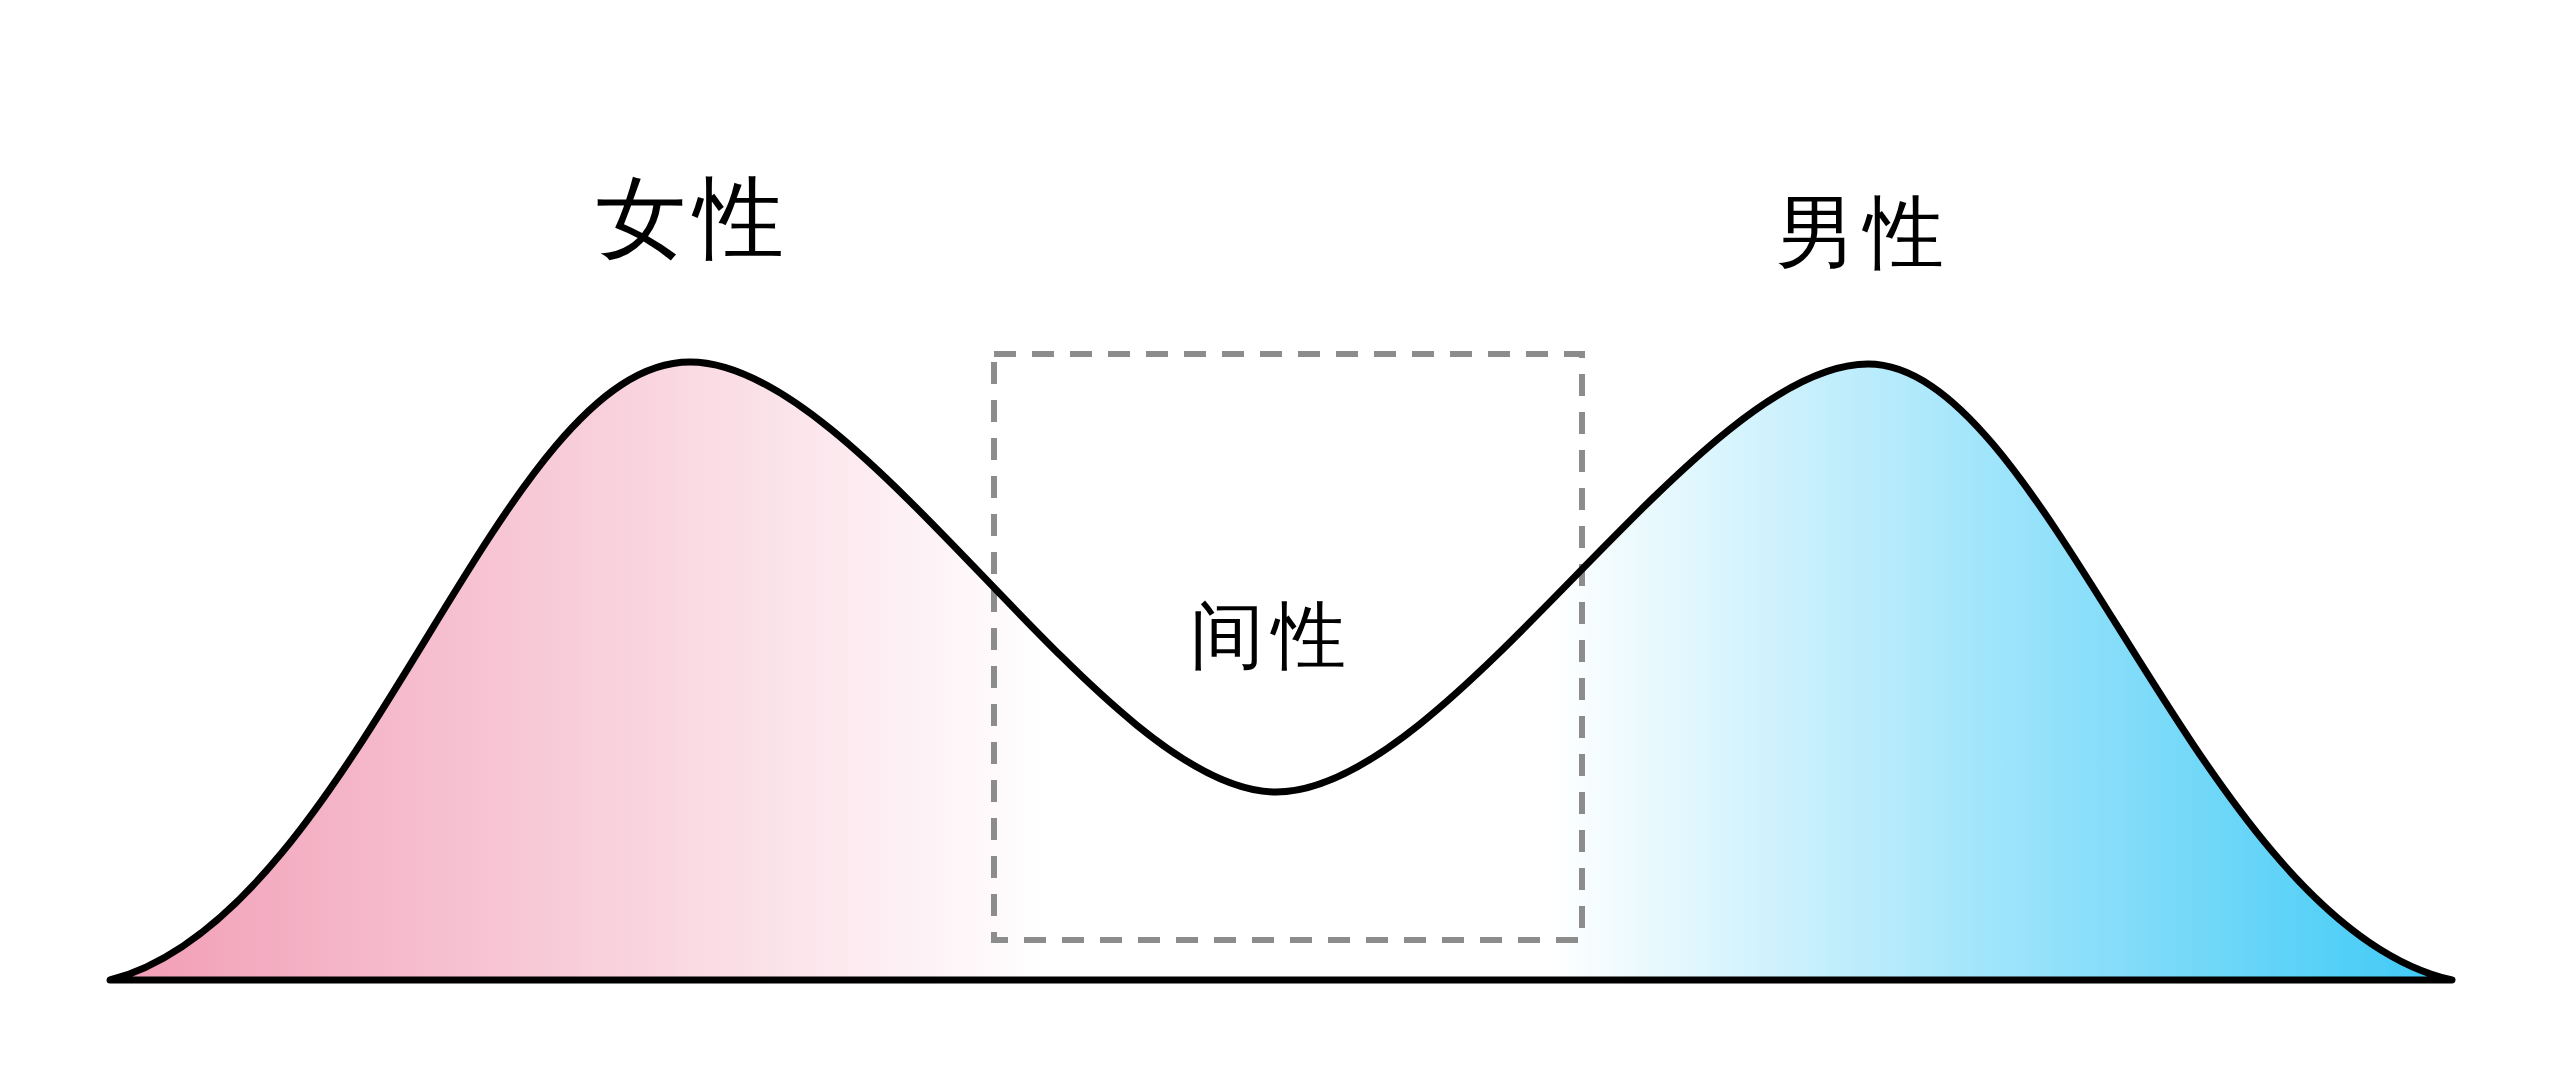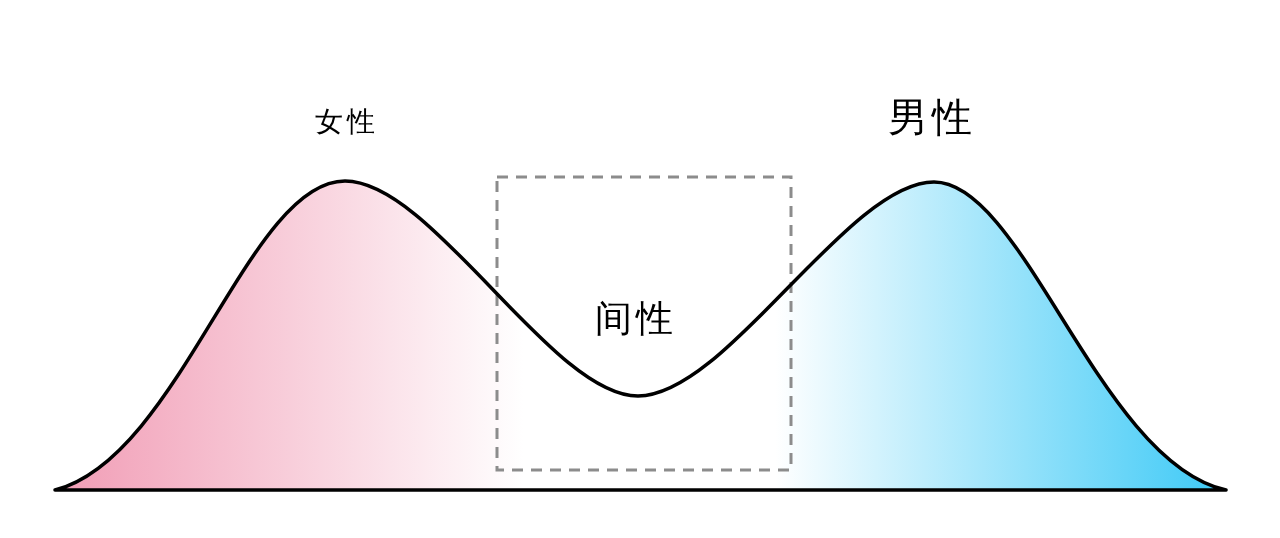--- a/index.html
+++ b/index.html
@@ -23,21 +23,21 @@
     height: 538px;
   }
   .label {
     position: absolute;
     transform: translate(-50%, -50%);
     color: #000000;
     white-space: nowrap;
     letter-spacing: 4px;
     line-height: 1;
   }
-  .label-female { left: 347px; top: 122px; font-size: 28px; }
+  .label-female { left: 347px; top: 109px; font-size: 45px; }
   .label-male   { left: 932px; top: 117px; font-size: 40px; }
   .label-intersex { left: 636px; top: 318px; font-size: 37px; }
 </style>
 </head>
 <body>
 
 <div class="stage">
 
   <svg class="curve-svg" width="1280" height="538" viewBox="0 0 1280 538" xmlns="http://www.w3.org/2000/svg">
     <defs>

